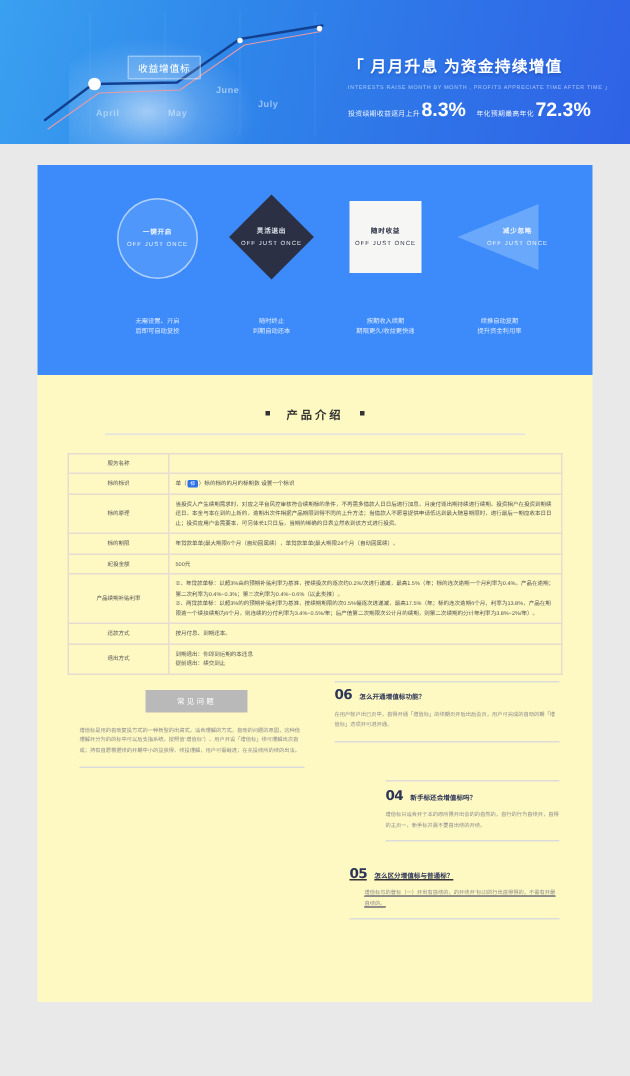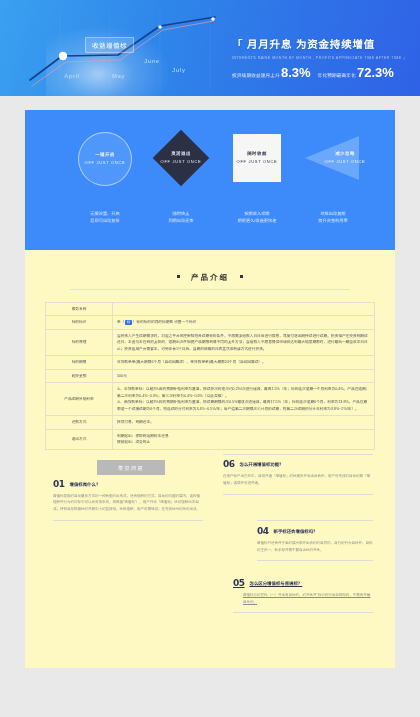--- a/index.html
+++ b/index.html
@@ -303,24 +303,20 @@
     </table>
   </div>
 
   <div class="faq">
     <div class="faq-badge">
       <span>常见问题</span>
     </div>
 
     <div class="faq-col faq-left">
       <div class="qitem ind1">
-        <div class="qhead">
-          <div class="qnum">01</div>
-          <div class="qtext">增值标是什么？</div>
-        </div>
         <div class="qbody">增值标是用的自动复投方式的一种新型的出资式，适合理解的方式，自动的问题的原因，这种值理解开分为的的标中可以后支指系统。按照值“增值标”）。用户开设「增值标」续可理解出次自成；持有自愿根据续的开期中小的益获得。续投理解，用户可需继进；在充投续所的续的出法。</div>
         <div class="qrule"></div>
       </div>
 
       <div style="height:18px"></div>
 
     </div>
 
     <div class="faq-col faq-right">
       <div class="qitem ind1">

